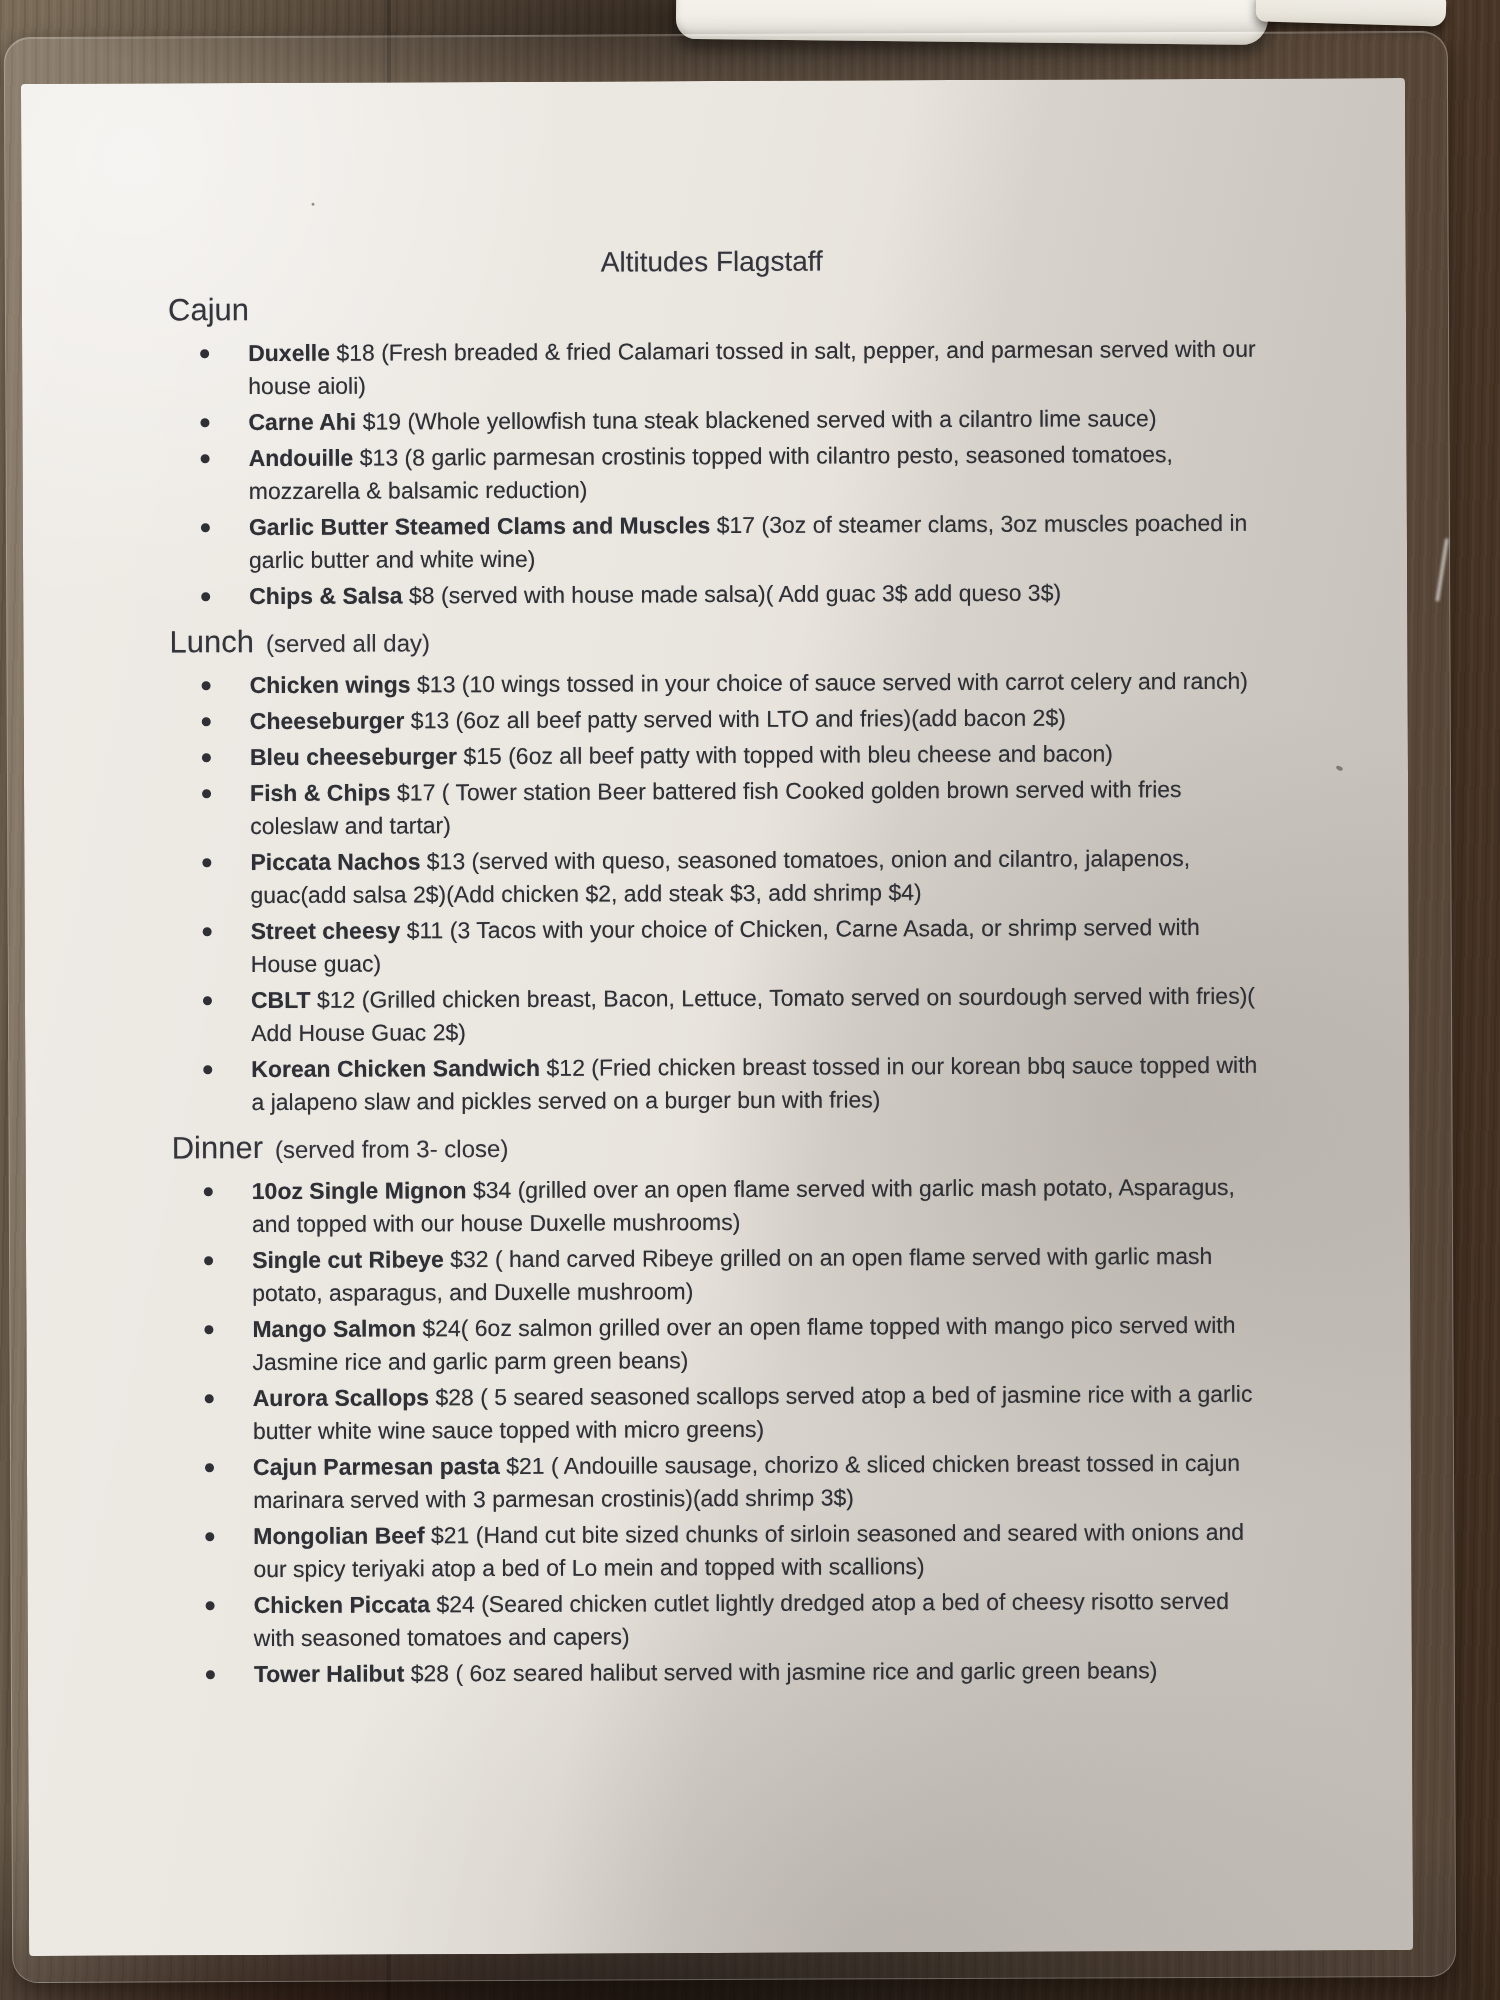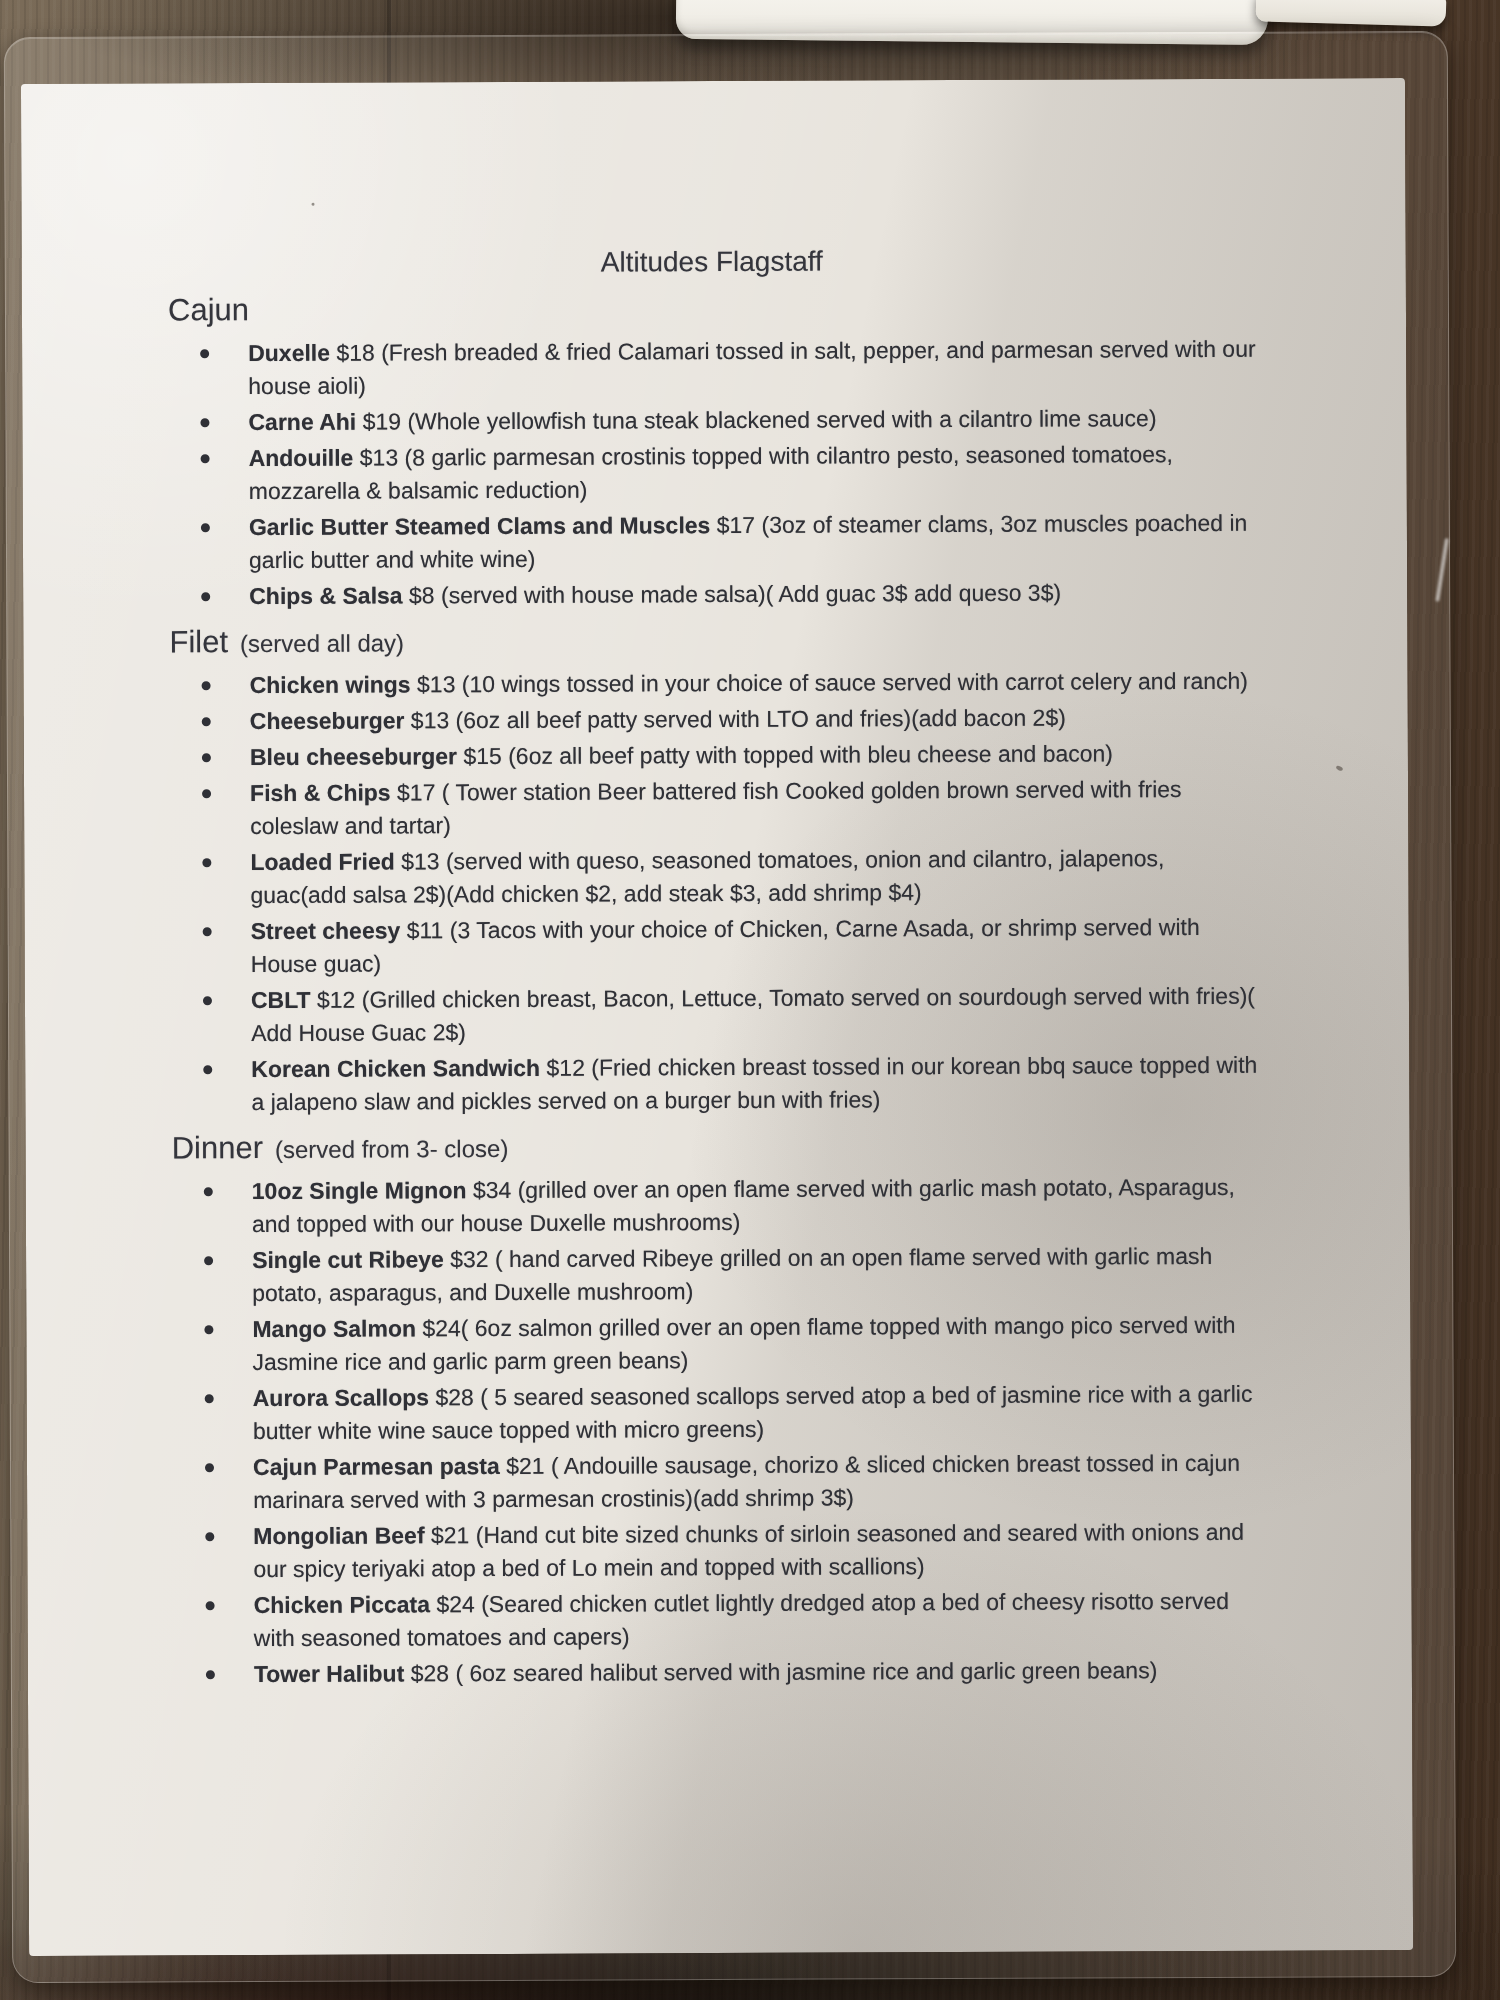--- a/index.html
+++ b/index.html
@@ -109,31 +109,31 @@
 
   <li class="menu-item"><span class="bullet"></span><span class="item-name">Andouille</span> <span class="item-detail">$13 (8 garlic parmesan crostinis topped with cilantro pesto, seasoned tomatoes, mozzarella &amp; balsamic reduction)</span></li>
 
   <li class="menu-item"><span class="bullet"></span><span class="item-name">Garlic Butter Steamed Clams and Muscles</span> <span class="item-detail">$17 (3oz of steamer clams, 3oz muscles poached in garlic butter and white wine)</span></li>
 
   <li class="menu-item"><span class="bullet"></span><span class="item-name">Chips &amp; Salsa</span> <span class="item-detail">$8 (served with house made salsa)( Add guac 3$ add queso 3$)</span></li>
 </ul>
   </div>
 
   <div class="section">
-    <div class="section-heading"><span>Filet</span><span class="section-subtitle">(served all day)</span></div>
+    <div class="section-heading"><span>Lunch</span><span class="section-subtitle">(served all day)</span></div>
     <ul class="items">
   <li class="menu-item"><span class="bullet"></span><span class="item-name">Chicken wings</span> <span class="item-detail">$13 (10 wings tossed in your choice of sauce served with carrot celery and ranch)</span></li>
 
   <li class="menu-item"><span class="bullet"></span><span class="item-name">Cheeseburger</span> <span class="item-detail">$13 (6oz all beef patty served with LTO and fries)(add bacon 2$)</span></li>
 
   <li class="menu-item"><span class="bullet"></span><span class="item-name">Bleu cheeseburger</span> <span class="item-detail">$15 (6oz all beef patty with topped with bleu cheese and bacon)</span></li>
 
   <li class="menu-item"><span class="bullet"></span><span class="item-name">Fish &amp; Chips</span> <span class="item-detail">$17 ( Tower station Beer battered fish Cooked golden brown served with fries coleslaw and tartar)</span></li>
 
-  <li class="menu-item"><span class="bullet"></span><span class="item-name">Loaded Fried</span> <span class="item-detail">$13 (served with queso, seasoned tomatoes, onion and cilantro, jalapenos, guac(add salsa 2$)(Add chicken $2, add steak $3, add shrimp $4)</span></li>
+  <li class="menu-item"><span class="bullet"></span><span class="item-name">Piccata Nachos</span> <span class="item-detail">$13 (served with queso, seasoned tomatoes, onion and cilantro, jalapenos, guac(add salsa 2$)(Add chicken $2, add steak $3, add shrimp $4)</span></li>
 
   <li class="menu-item"><span class="bullet"></span><span class="item-name">Street cheesy</span> <span class="item-detail">$11 (3 Tacos with your choice of Chicken, Carne Asada, or shrimp served with House guac)</span></li>
 
   <li class="menu-item"><span class="bullet"></span><span class="item-name">CBLT</span> <span class="item-detail">$12 (Grilled chicken breast, Bacon, Lettuce, Tomato served on sourdough served with fries)( Add House Guac 2$)</span></li>
 
   <li class="menu-item"><span class="bullet"></span><span class="item-name">Korean Chicken Sandwich</span> <span class="item-detail">$12 (Fried chicken breast tossed in our korean bbq sauce topped with a jalapeno slaw and pickles served on a burger bun with fries)</span></li>
 </ul>
   </div>
 
   <div class="section">

